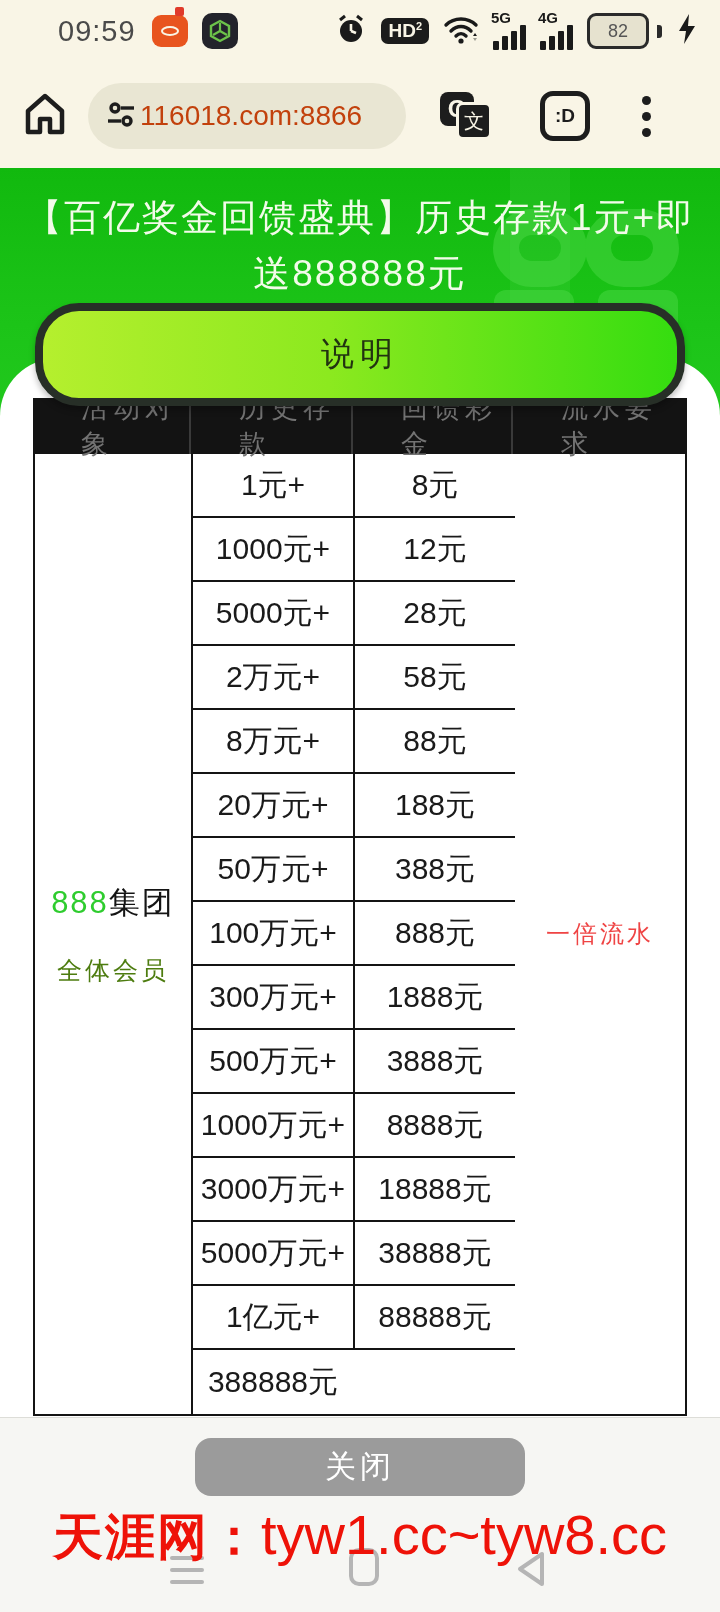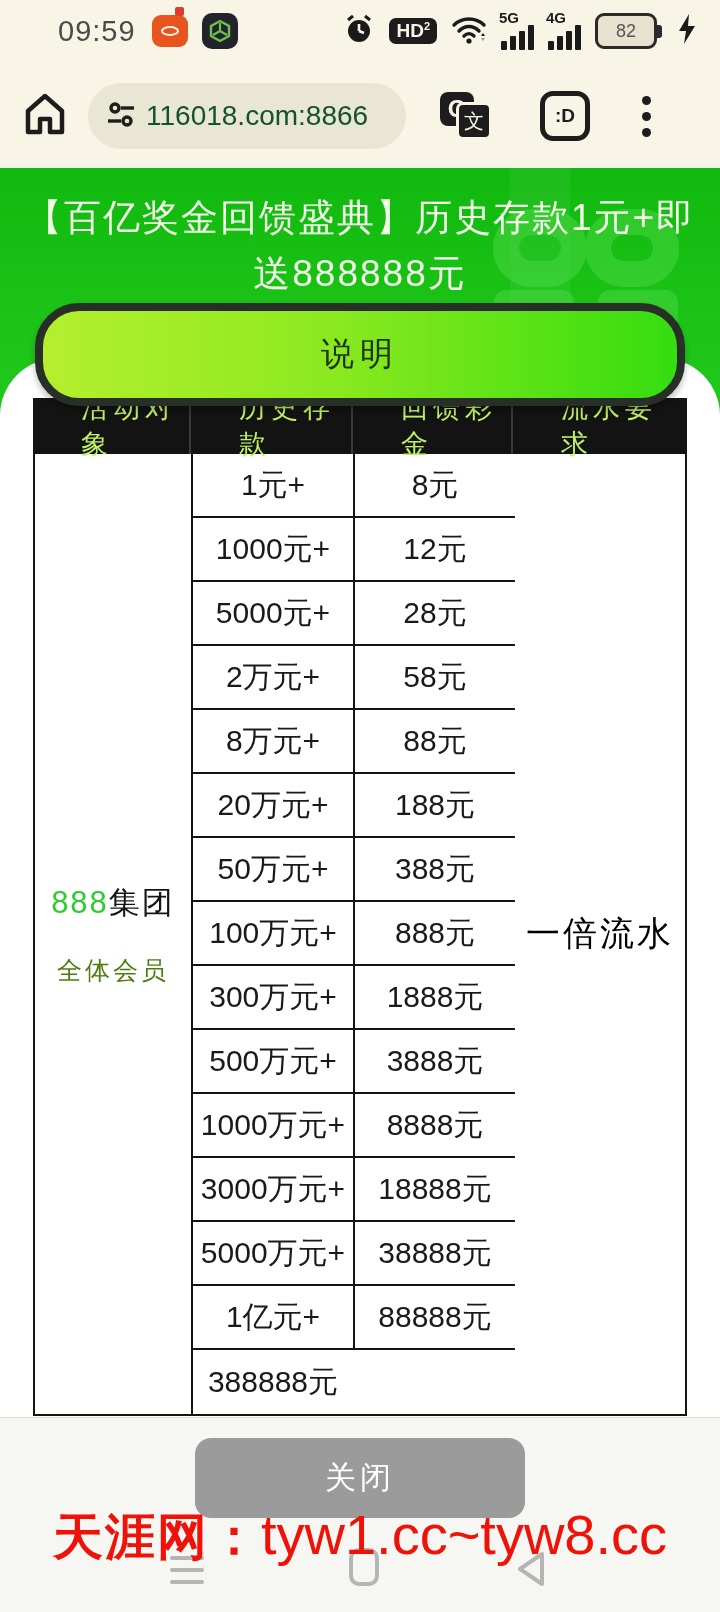--- a/index.html
+++ b/index.html
@@ -12,69 +12,69 @@
   .sb-app1{position:relative;width:36px;height:32px;background:#e8541e;border-radius:9px;margin-left:16px;}
   .sb-app1::before{content:"";position:absolute;top:-8px;right:4px;width:9px;height:9px;background:#e03a2a;border-radius:2px;}
   .sb-app1::after{content:"";position:absolute;left:9px;top:11px;width:18px;height:10px;border-radius:50%;box-shadow:0 0 0 2px #f9f5e6 inset;background:#e8541e;}
   .sb-app2{width:36px;height:36px;background:#23232b;border-radius:10px;margin-left:14px;display:flex;align-items:center;justify-content:center;}
   .sb-right{margin-left:auto;display:flex;align-items:center;gap:14px;}
   .hd-badge{background:#1c1c1c;color:#f9f5e6;font-weight:bold;font-size:19px;padding:2px 7px;border-radius:7px;letter-spacing:0;}
   .hd-badge sup{font-size:11px;}
   .sig{display:flex;align-items:flex-end;gap:3px;position:relative;padding-top:12px;}
   .sig .glabel{position:absolute;top:-4px;left:-2px;font-size:15px;font-weight:bold;color:#1a1a1a;}
   .sig i{display:block;width:6px;background:#1a1a1a;border-radius:1px;}
-  .battery{display:flex;align-items:center;}
+  .battery{display:flex;align-items:center;gap:8px;}
   .bat-body{width:56px;height:30px;border:3px solid #2a2a2a;border-radius:9px;background:#e6e2cf;display:flex;align-items:center;justify-content:center;font-size:18px;color:#555;}
   .bat-nub{width:5px;height:13px;background:#2a2a2a;border-radius:0 3px 3px 0;}
 
   
   .toolbar{position:absolute;top:62px;left:0;width:720px;height:108px;display:flex;align-items:center;padding:0 20px;box-sizing:border-box;}
   .url-pill{display:flex;align-items:center;height:66px;width:318px;background:#e9e6d3;border-radius:33px;margin-left:18px;padding:0 18px;box-sizing:border-box;}
-  .url-text{font-size:28px;color:#14532d;margin-left:10px;white-space:nowrap;overflow:hidden;}
+  .url-text{font-size:28px;color:#c2410c;margin-left:4px;white-space:nowrap;overflow:hidden;}
   .translate-icon{position:relative;width:52px;height:48px;margin-left:34px;}
   .translate-icon .g{position:absolute;left:0;top:0;width:34px;height:34px;background:#1d1d1d;border-radius:8px;color:#f9f5e6;font-weight:bold;font-size:24px;display:flex;align-items:center;justify-content:center;}
   .translate-icon .wen{position:absolute;right:0;bottom:0;width:30px;height:32px;background:#1d1d1d;border:3px solid #f9f5e6;border-radius:7px;color:#f9f5e6;font-size:20px;display:flex;align-items:center;justify-content:center;}
   .tab-badge{width:40px;height:40px;border:5px solid #1d1d1d;border-radius:13px;margin-left:48px;display:flex;align-items:center;justify-content:center;font-weight:bold;font-size:19px;color:#1d1d1d;}
   .menu-dots{margin-left:52px;display:flex;flex-direction:column;gap:7px;}
   .menu-dots i{width:9px;height:9px;border-radius:50%;background:#1d1d1d;}
 
   
   .banner{position:absolute;top:168px;left:0;width:720px;height:260px;background:linear-gradient(180deg,#11b90e 0%,#1cc418 60%,#22c91e 100%);overflow:hidden;}
   .banner-stripe{position:absolute;top:0;right:150px;width:60px;height:100%;background:rgba(255,255,255,0.05);}
   .gift{position:absolute;right:28px;top:30px;opacity:0.55;}
   .banner-title{position:relative;z-index:2;color:#f2fbe9;font-size:37px;line-height:56px;text-align:center;padding:22px 14px 0 14px;word-break:break-all;letter-spacing:2px;}
 
   
   .info-btn{position:absolute;top:303px;left:35px;width:650px;height:103px;z-index:6;box-sizing:border-box;border:8px solid #272f27;border-radius:44px;background:linear-gradient(90deg,#b5ef2e 0%,#8ce91f 45%,#35dd10 100%);display:flex;align-items:center;justify-content:center;font-size:33px;color:#223311;letter-spacing:6px;cursor:pointer;box-shadow:0 4px 6px rgba(0,0,0,0.25);}
 
   
   .card{position:absolute;top:358px;left:0;width:720px;height:1059px;background:#ffffff;border-radius:58px 58px 0 0;z-index:4;overflow:hidden;}
   .ptable{position:absolute;top:40px;left:33px;width:654px;}
   .ptable-header{display:flex;height:56px;background:#131313;}
-  .th{display:flex;align-items:center;justify-content:center;color:#bef264;font-size:27px;letter-spacing:5px;box-sizing:border-box;padding-left:48px;}
+  .th{display:flex;align-items:center;justify-content:center;color:#737373;font-size:27px;letter-spacing:5px;box-sizing:border-box;padding-left:48px;}
   .th:nth-child(1){width:158px;border-right:2px solid #3a3a3a;}
   .th:nth-child(2){width:162px;border-right:2px solid #3a3a3a;}
   .th:nth-child(3){width:160px;border-right:2px solid #3a3a3a;}
   .th:nth-child(4){width:172px;}
   .ptable-body{display:flex;border:2px solid #141414;border-top:none;box-sizing:border-box;}
   .col-audience{width:156px;border-right:2px solid #141414;display:flex;flex-direction:column;align-items:center;justify-content:center;gap:30px;}
   .aud-line{font-size:31px;color:#141414;letter-spacing:2px;}
   .aud-line .hl{color:#2ecc2e;}
   .aud-scope{font-size:25px;color:#4d7c0f;letter-spacing:3px;}
   .col-mid{width:322px;display:flex;flex-direction:column;}
   .drow{display:flex;height:64px;border-bottom:2px solid #141414;box-sizing:border-box;}
   .drow:last-child{border-bottom:none;}
   .dcell{display:flex;align-items:center;justify-content:center;font-size:30px;color:#1a1a1a;box-sizing:border-box;}
   .dcell.deposit{width:162px;border-right:2px solid #141414;}
   .dcell.bonus{width:160px;}
-  .col-req{flex:1;display:flex;align-items:center;justify-content:center;font-size:34px;color:#000000;letter-spacing:3px;}
+  .col-req{flex:1;display:flex;align-items:center;justify-content:center;font-size:24px;color:#ef4444;letter-spacing:3px;}
 
   
   .bottom{position:absolute;top:1417px;left:0;width:720px;height:195px;background:#f6f6f3;border-top:1px solid #ddddd8;z-index:5;}
-  .close-btn{position:absolute;top:20px;left:195px;width:330px;height:80px;background:#9b9b9b;border-radius:16px;color:#ffffff;font-size:31px;letter-spacing:4px;display:flex;align-items:center;justify-content:center;cursor:pointer;border:none;}
+  .close-btn{position:absolute;top:20px;left:195px;width:330px;height:58px;background:#9b9b9b;border-radius:16px;color:#ffffff;font-size:31px;letter-spacing:4px;display:flex;align-items:center;justify-content:center;cursor:pointer;border:none;}
   .nav-icons{position:absolute;top:128px;left:0;width:720px;height:60px;}
   .nav-menu{position:absolute;left:170px;top:10px;display:flex;flex-direction:column;gap:8px;}
   .nav-menu i{width:34px;height:4px;background:#b5b5b5;border-radius:2px;}
   .nav-home{position:absolute;left:349px;top:2px;width:30px;height:38px;border:4px solid #b5b5b5;border-radius:10px;box-sizing:border-box;}
   .nav-back{position:absolute;left:514px;top:4px;}
   .watermark{position:absolute;top:84px;left:0;width:720px;text-align:center;z-index:7;color:#ee1208;white-space:nowrap;}
   .wm-prefix{font-weight:900;font-size:50px;letter-spacing:2px;}
   .wm-urls{font-size:56px;font-weight:400;letter-spacing:0;}
 </style>
 </head>

